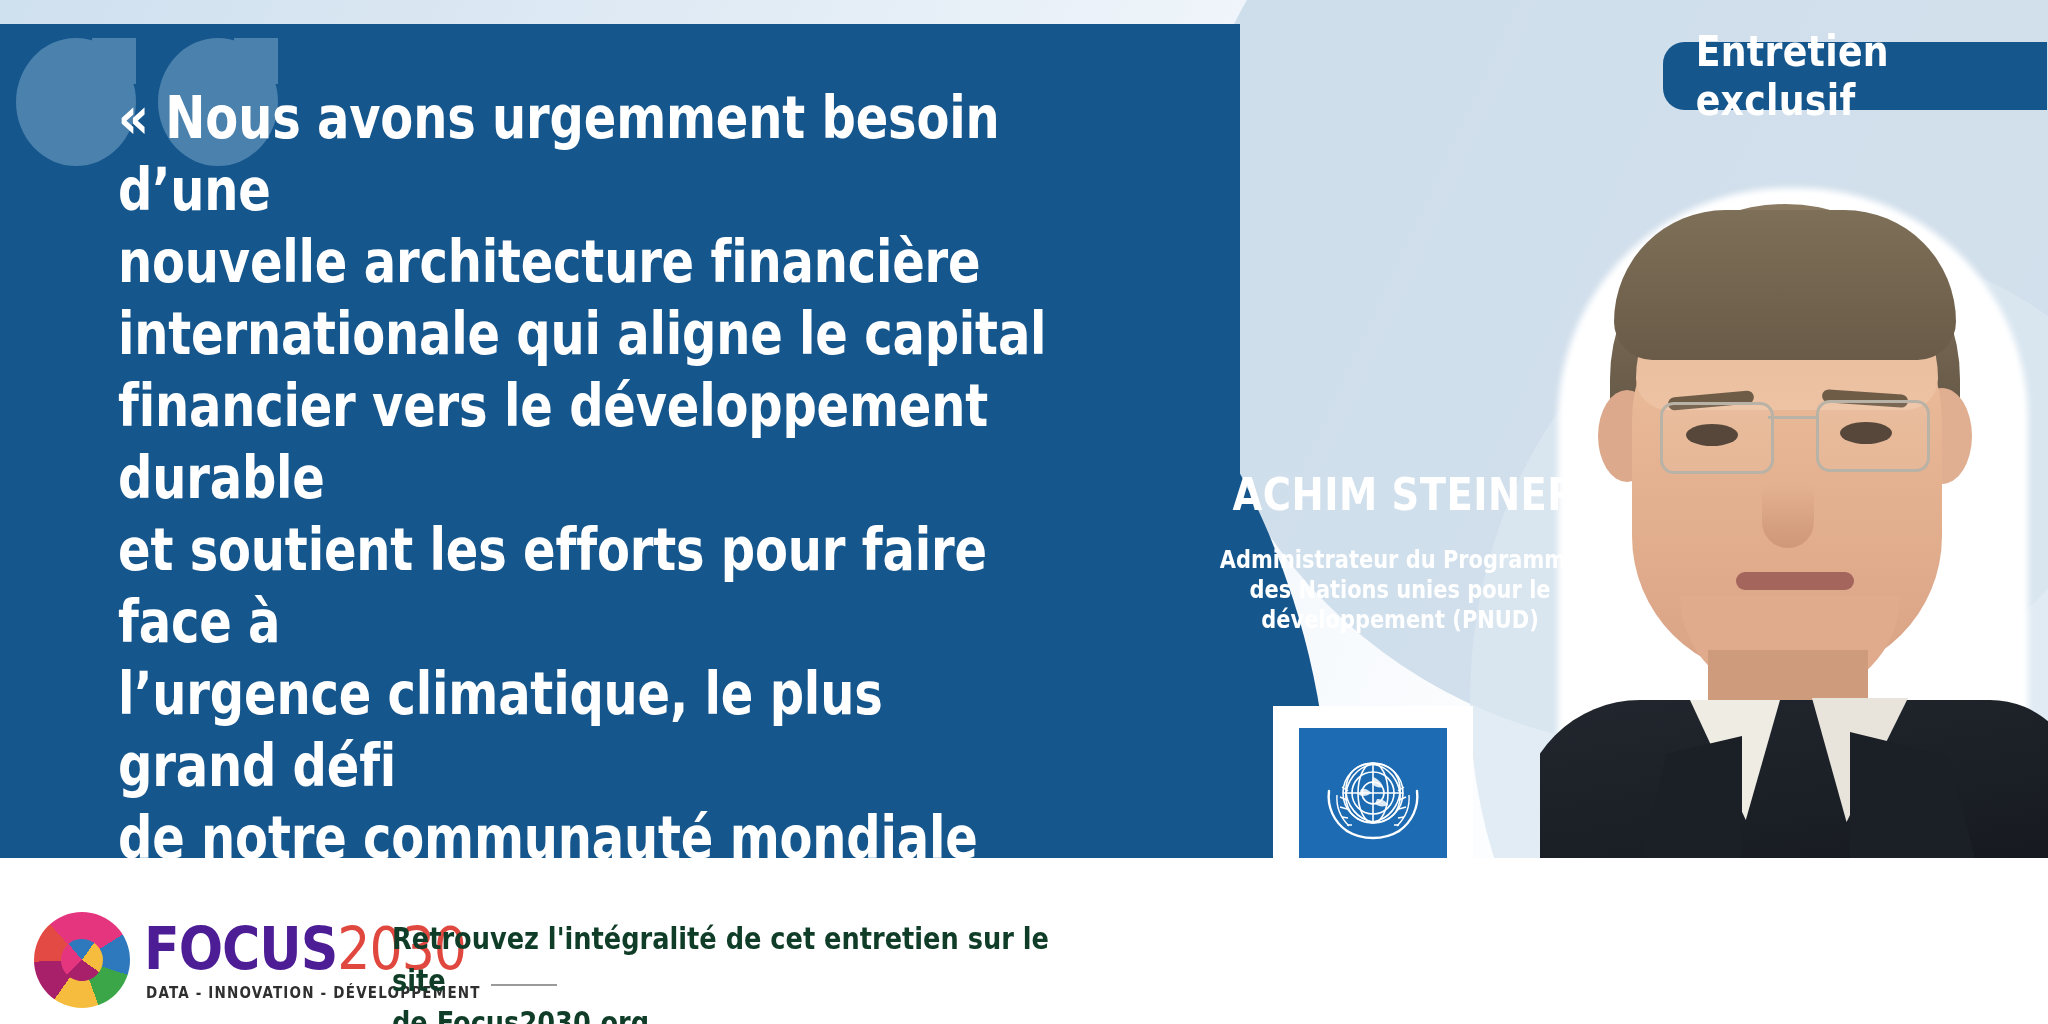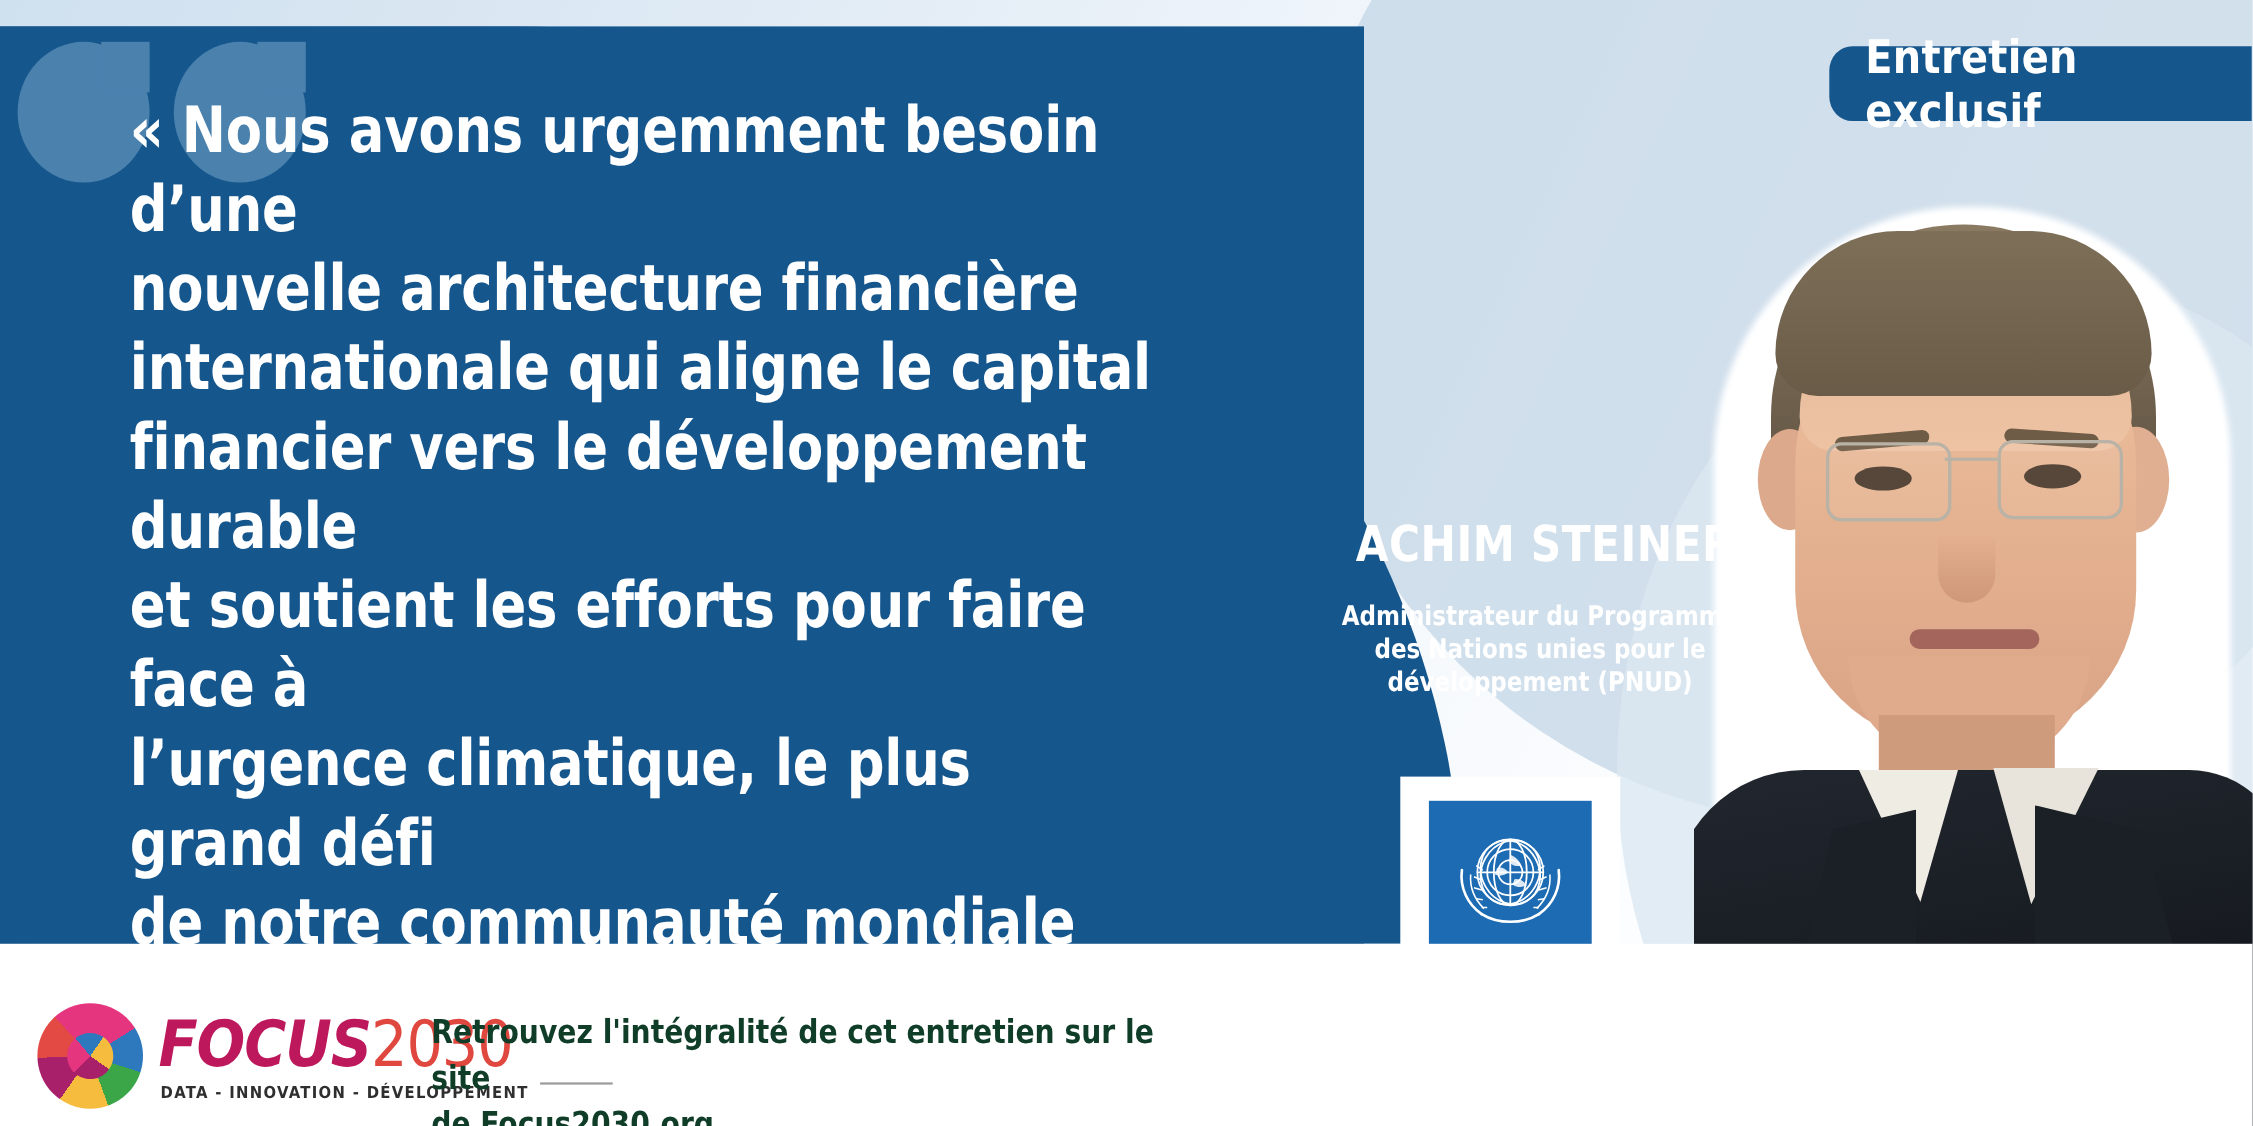--- a/index.html
+++ b/index.html
@@ -229,21 +229,21 @@
   
   .footer{position:absolute;left:0;top:858px;width:2048px;height:166px;background:#ffffff;}
   .focus-logo{position:absolute;left:34px;top:906px;width:330px;height:112px;}
   .wheel{position:absolute;left:0;top:6px;width:96px;height:96px;border-radius:50%;
     background:conic-gradient(#e6357f 0deg 58deg,#2e78bd 58deg 108deg,#3aa648 108deg 160deg,#f5bc3e 160deg 215deg,#a8206a 215deg 268deg,#e24a43 268deg 318deg,#e6357f 318deg 360deg);}
   .wheel:after{content:"";position:absolute;left:27px;top:27px;width:42px;height:42px;border-radius:50%;
     background:conic-gradient(#f5bc3e 0deg 90deg,#a8206a 90deg 190deg,#e6357f 190deg 285deg,#2e78bd 285deg 360deg);
     transform:rotate(35deg);}
   .focus-word{position:absolute;left:110px;top:14px;font-family:"Liberation Sans Narrow","DejaVu Sans Condensed","Liberation Sans",sans-serif;
     font-weight:700;font-size:58px;letter-spacing:-1px;line-height:1;}
-  .focus-word .a{color:#be185d;font-style:italic;}
+  .focus-word .a{color:#4c1d95;}
   .focus-word .b{color:#e0483f;font-weight:400;margin-top:28px;}
   .focus-tag{position:absolute;left:112px;top:78px;display:flex;align-items:flex-start;gap:10px;
     font-family:"Liberation Sans Narrow","DejaVu Sans Condensed","Liberation Sans",sans-serif;
     font-weight:700;font-size:15px;letter-spacing:1.2px;color:#2f2f2f;white-space:nowrap;}
   .focus-rule{width:66px;height:2px;background:#9a9a9a;}
 
   .footer-note{
     position:absolute;left:392px;top:918px;width:700px;
     color:#0f3d28;
     font-family:"Liberation Sans Narrow","DejaVu Sans Condensed","Liberation Sans",sans-serif;

